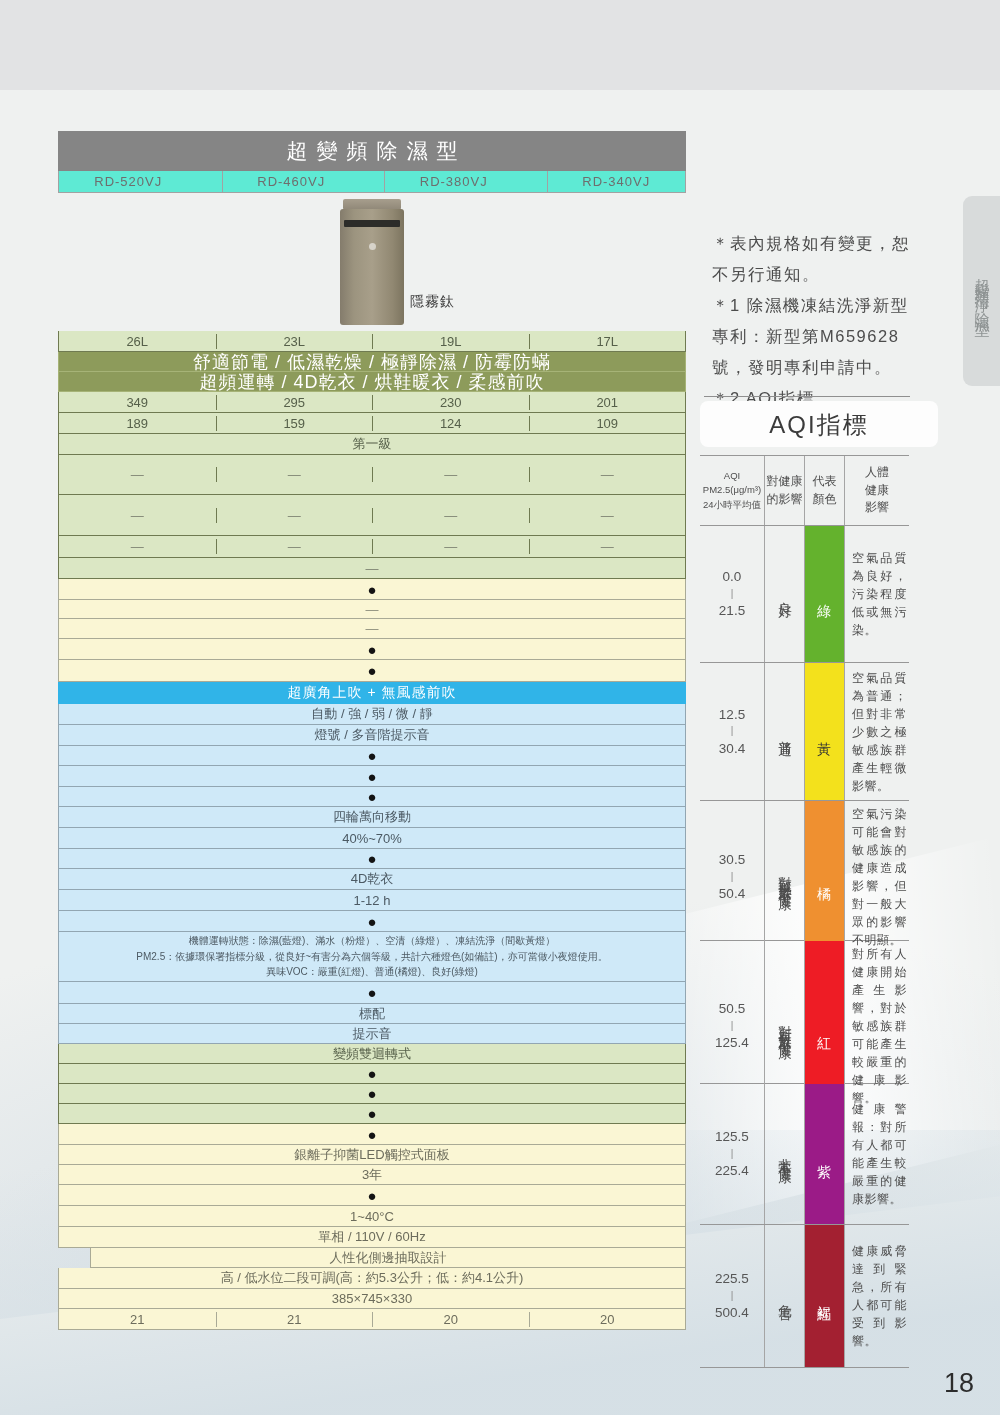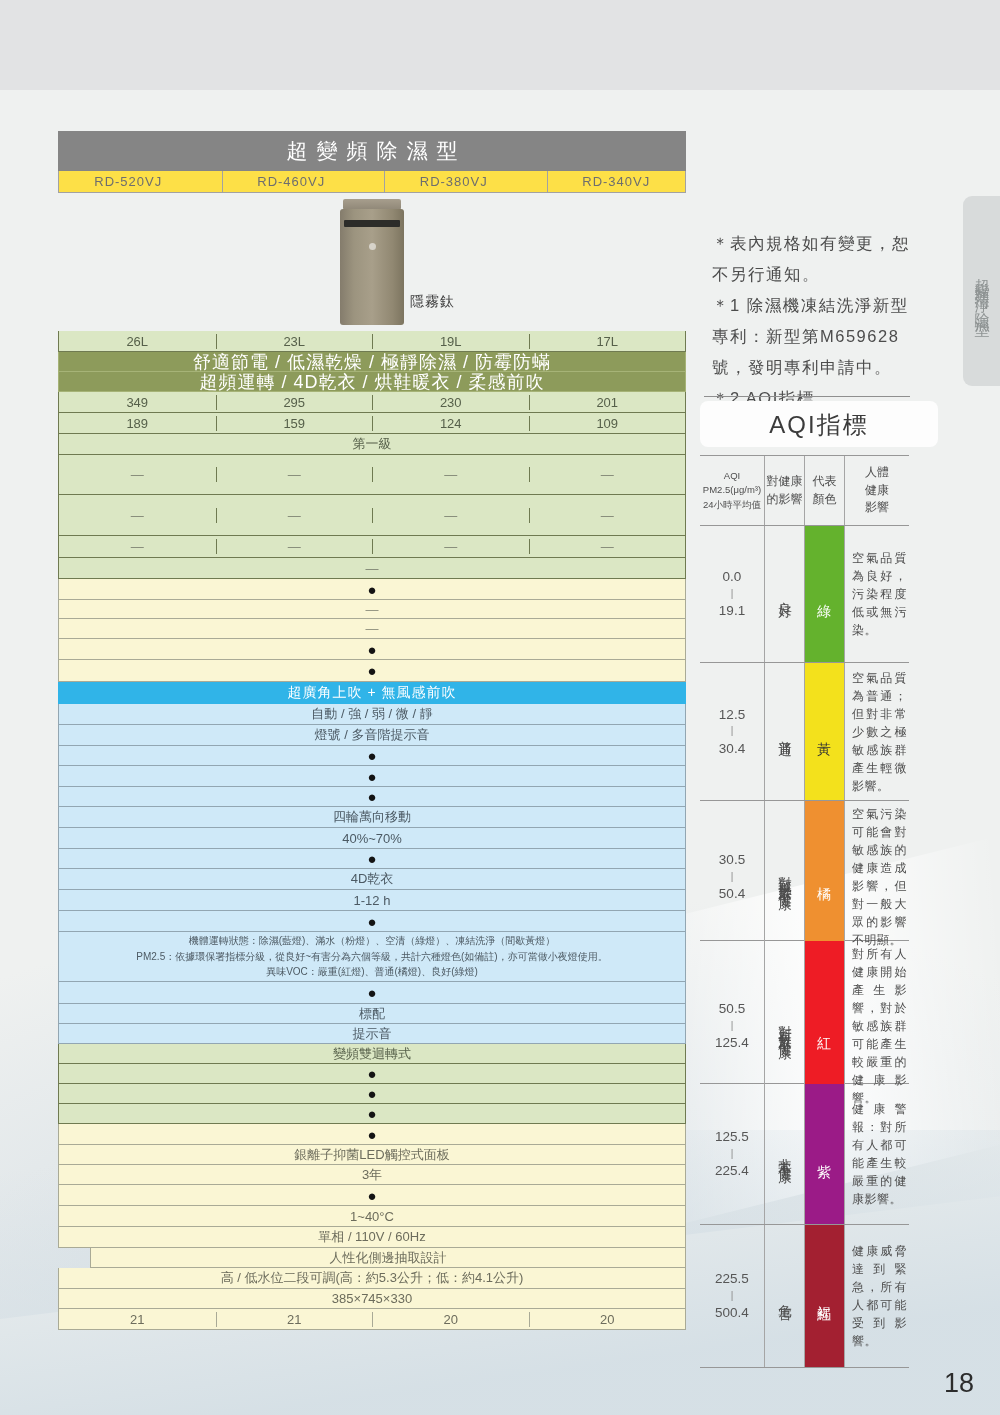--- a/index.html
+++ b/index.html
@@ -16,21 +16,21 @@
   .wave-hi { position:absolute; left:600px; top:880px; width:480px; height:300px;
              background:linear-gradient(100deg, rgba(255,255,255,0) 10%, rgba(255,255,255,.9) 48%, rgba(255,255,255,0) 82%);
              transform:rotate(-14deg); }
   .wave-bot { position:absolute; left:0; top:1130px; width:1000px; height:285px;
               background:linear-gradient(172deg, rgba(209,220,227,0) 10%, rgba(205,218,226,.75) 75%); }
 
   
   .spec { position:absolute; left:58px; top:131px; width:628px; }
   .spec-title { height:40px; background:#858585; color:#fff; font-size:21px; letter-spacing:9px;
                 padding-left:9px; display:flex; align-items:center; justify-content:center; }
-  .models { display:grid; grid-template-columns:repeat(4,1fr); height:22px; background:#fde047;
+  .models { display:grid; grid-template-columns:repeat(4,1fr); height:22px; background:#5eead4;
             border:1px solid #a2a2a2; border-top:none;gap:24px; }
   .models .mcell { display:flex; align-items:center; justify-content:center;
                    font-size:13px; color:#6e6e6e; letter-spacing:1px; border-left:1px solid #a2a2a2; }
   .models .mcell:first-child { border-left:none; }
 
   .image-strip { position:relative; height:138px; }
   .product { position:absolute; left:282px; top:6px; width:64px; height:126px; }
   .p-cap  { position:absolute; left:3px; top:0; width:58px; height:11px; border-radius:2px;
             background:linear-gradient(180deg,#a79e8d,#8f8777); }
   .p-body { position:absolute; left:0; top:10px; width:64px; height:116px; border-radius:3px;
@@ -297,21 +297,21 @@
 顏色</div>
       <div class="acol a-head bl">人體
 健康
 影響</div>
     </div>
     <div>
         <div class="arow" style="height: 137px;">
           <div class="acol a-range">
             <div>0.0</div>
             <div class="sep">|</div>
-            <div>19.1</div>
+            <div>21.5</div>
           </div>
           <div class="acol bl">
             <span class="a-impact">良好</span>
           </div>
           <div class="acol bl" style="background: rgb(100, 178, 45);">
             <span class="a-swatch" style="color: rgb(255, 255, 255);">綠</span>
           </div>
           <div class="acol bl a-desc-wrap">
             <div class="a-desc">空氣品質為良好，污染程度低或無污染。</div>
           </div>

